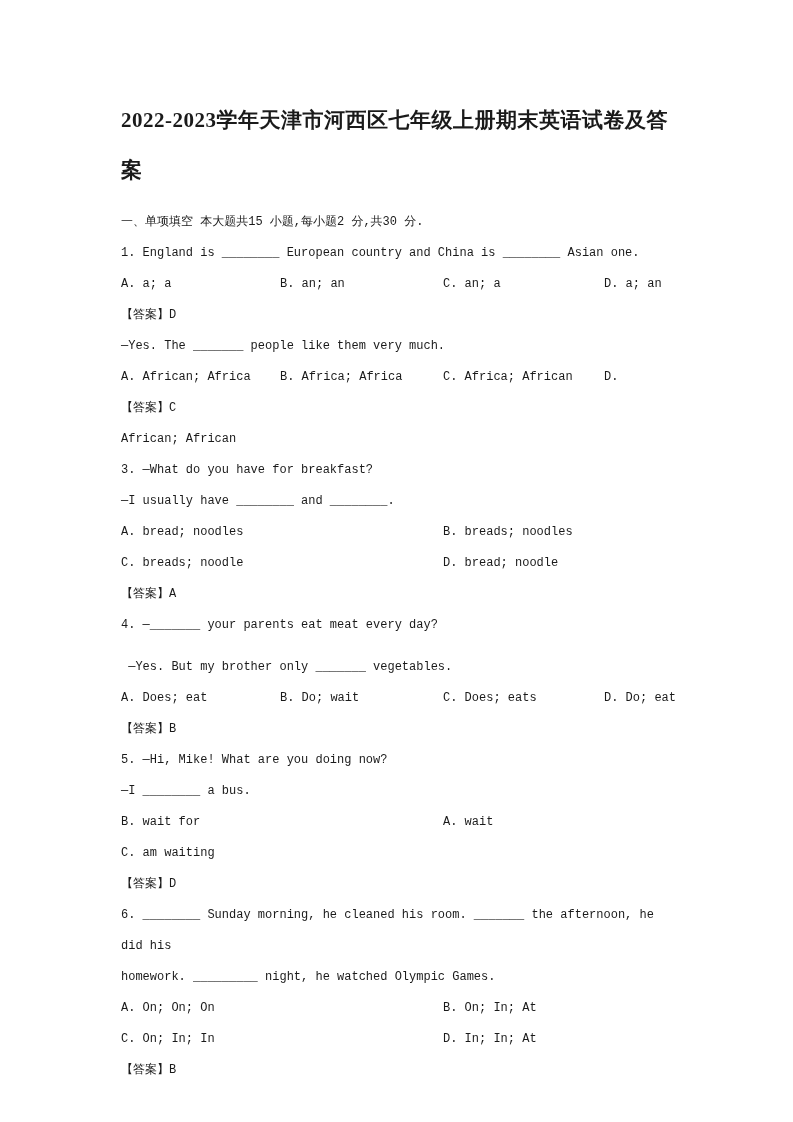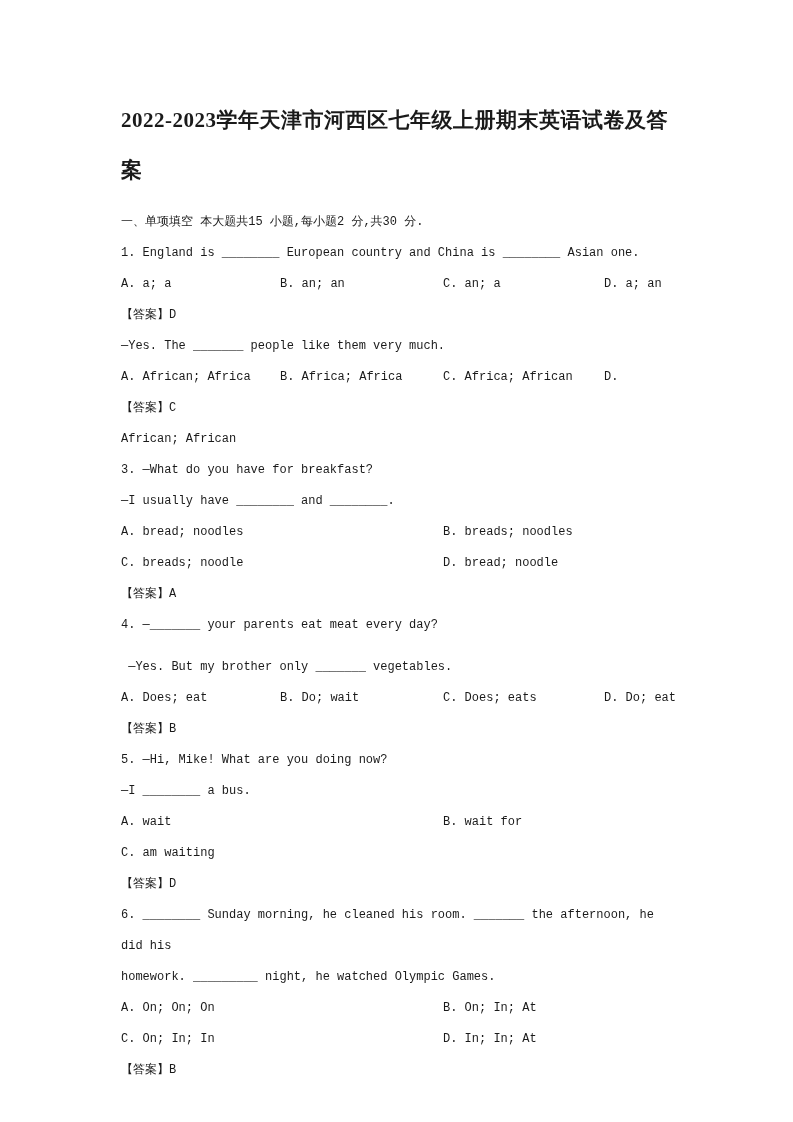--- a/index.html
+++ b/index.html
@@ -83,22 +83,22 @@
     <span>A. Does; eat</span>
     <span>B. Do; wait</span>
     <span>C. Does; eats</span>
     <span>D. Do; eat</span>
   </div>
   <p class="line">【答案】B</p>
 
   <p class="line">5. —Hi, Mike! What are you doing now?</p>
   <p class="line">—I ________ a bus.</p>
   <div class="line opts2">
+    <span>B. wait for</span>
     <span>A. wait</span>
-    <span>B. wait for</span>
   </div>
   <div class="line opts2">
     <span>C. am waiting</span>
   </div>
   <p class="line">【答案】D</p>
 
   <p class="line">6. ________ Sunday morning, he cleaned his room. _______ the afternoon, he did his</p>
   <p class="line">homework. _________ night, he watched Olympic Games.</p>
   <div class="line opts2">
     <span>A. On; On; On</span>

